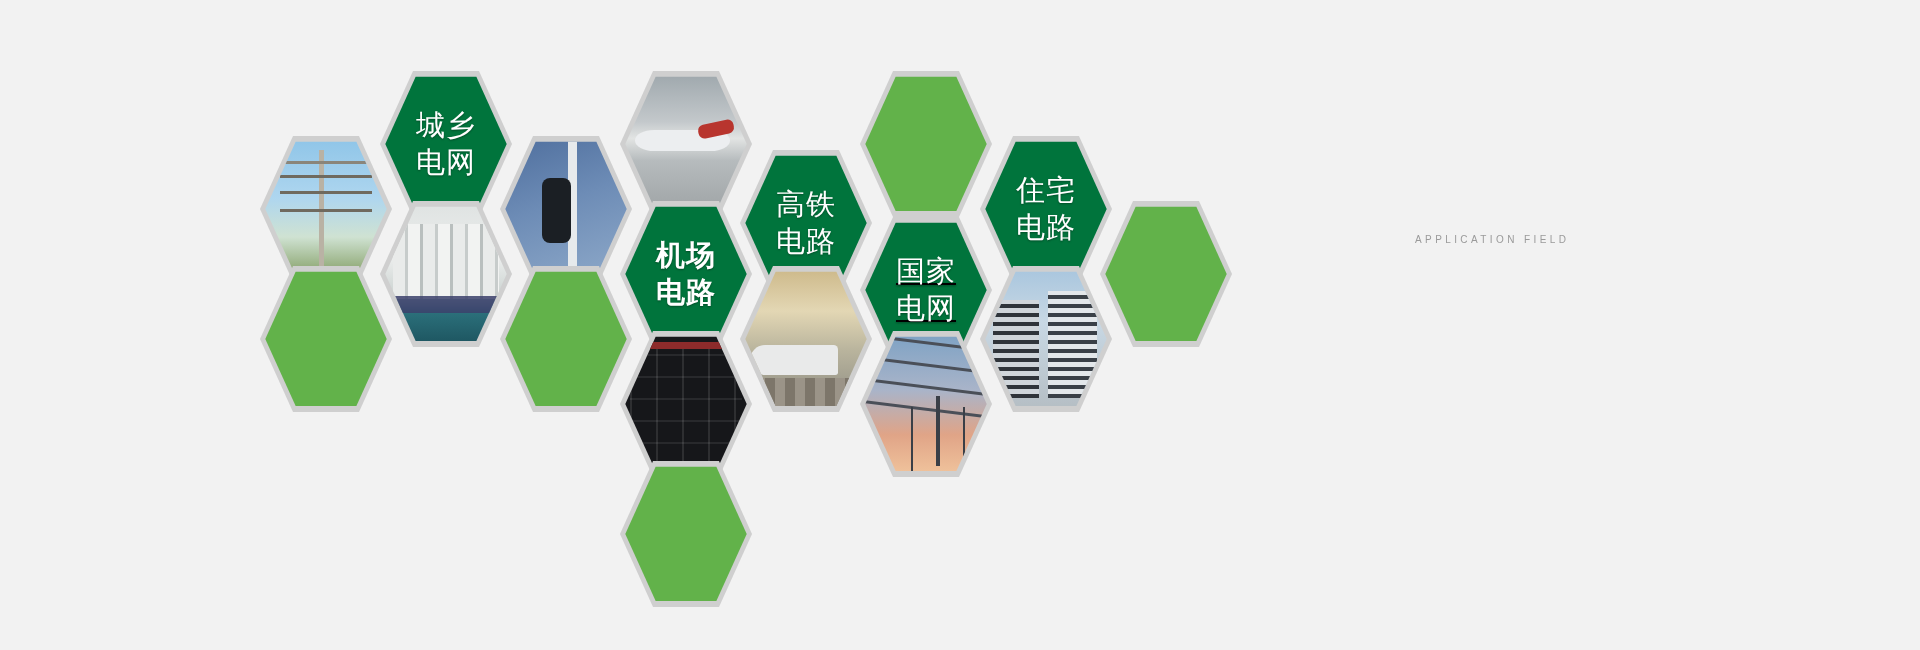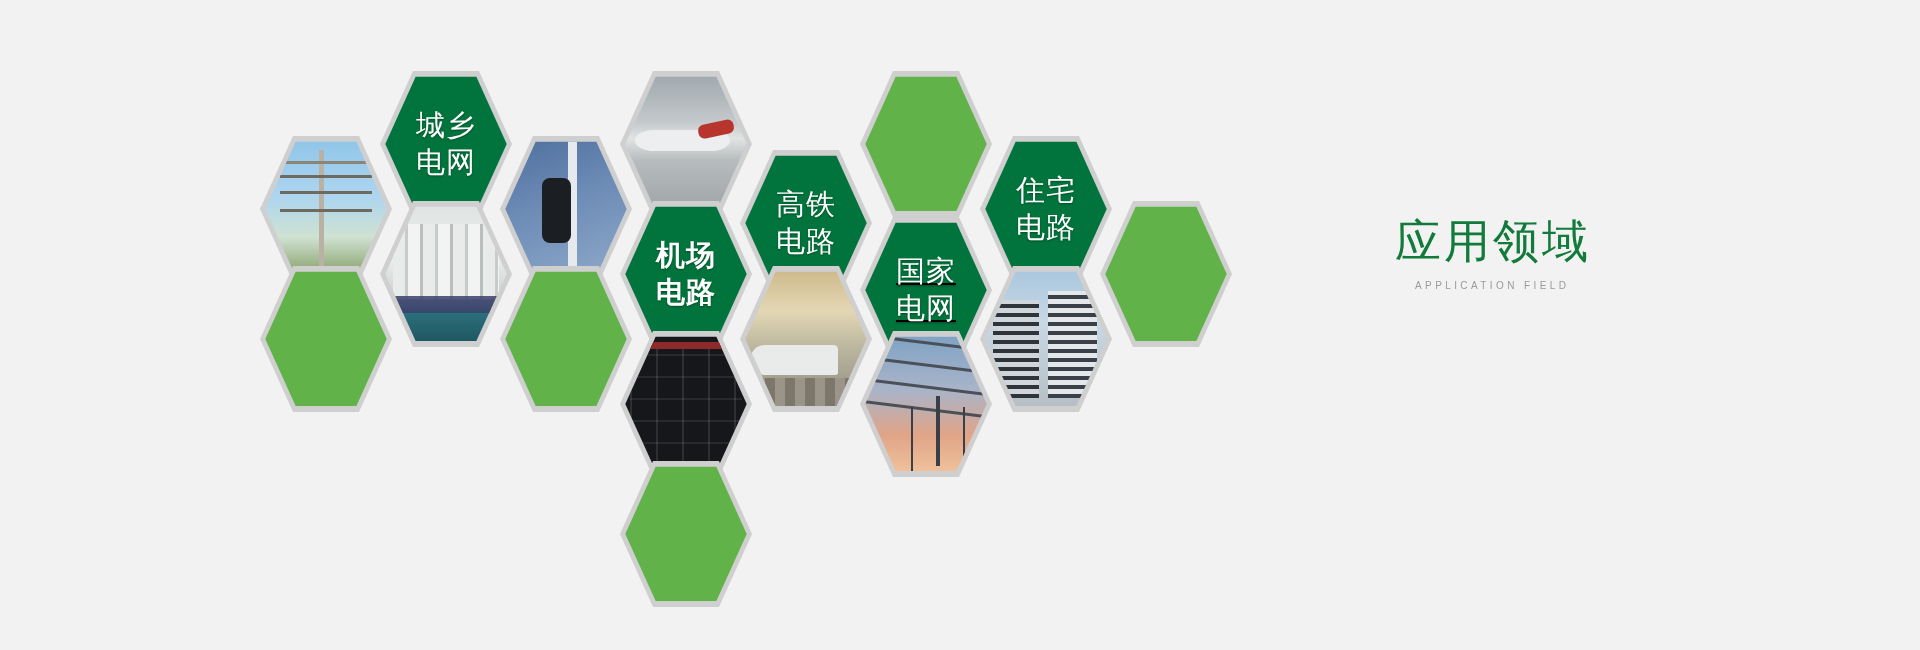--- a/index.html
+++ b/index.html
@@ -195,17 +195,16 @@
         <div class="inner">
           <div class="photo ph-tower"></div>
         </div>
       </div>
       <div class="hex" style="left: 850px; top: 158px; --w: 132px; --h: 152px;">
         <div class="inner light"></div>
       </div>
     </div>
 
   <div class="titleblock">
-    <div class="title-cn">应用领域</div>
     <div class="title-en">APPLICATION FIELD</div>
   </div>
 
 </div>
 
 </body></html>

